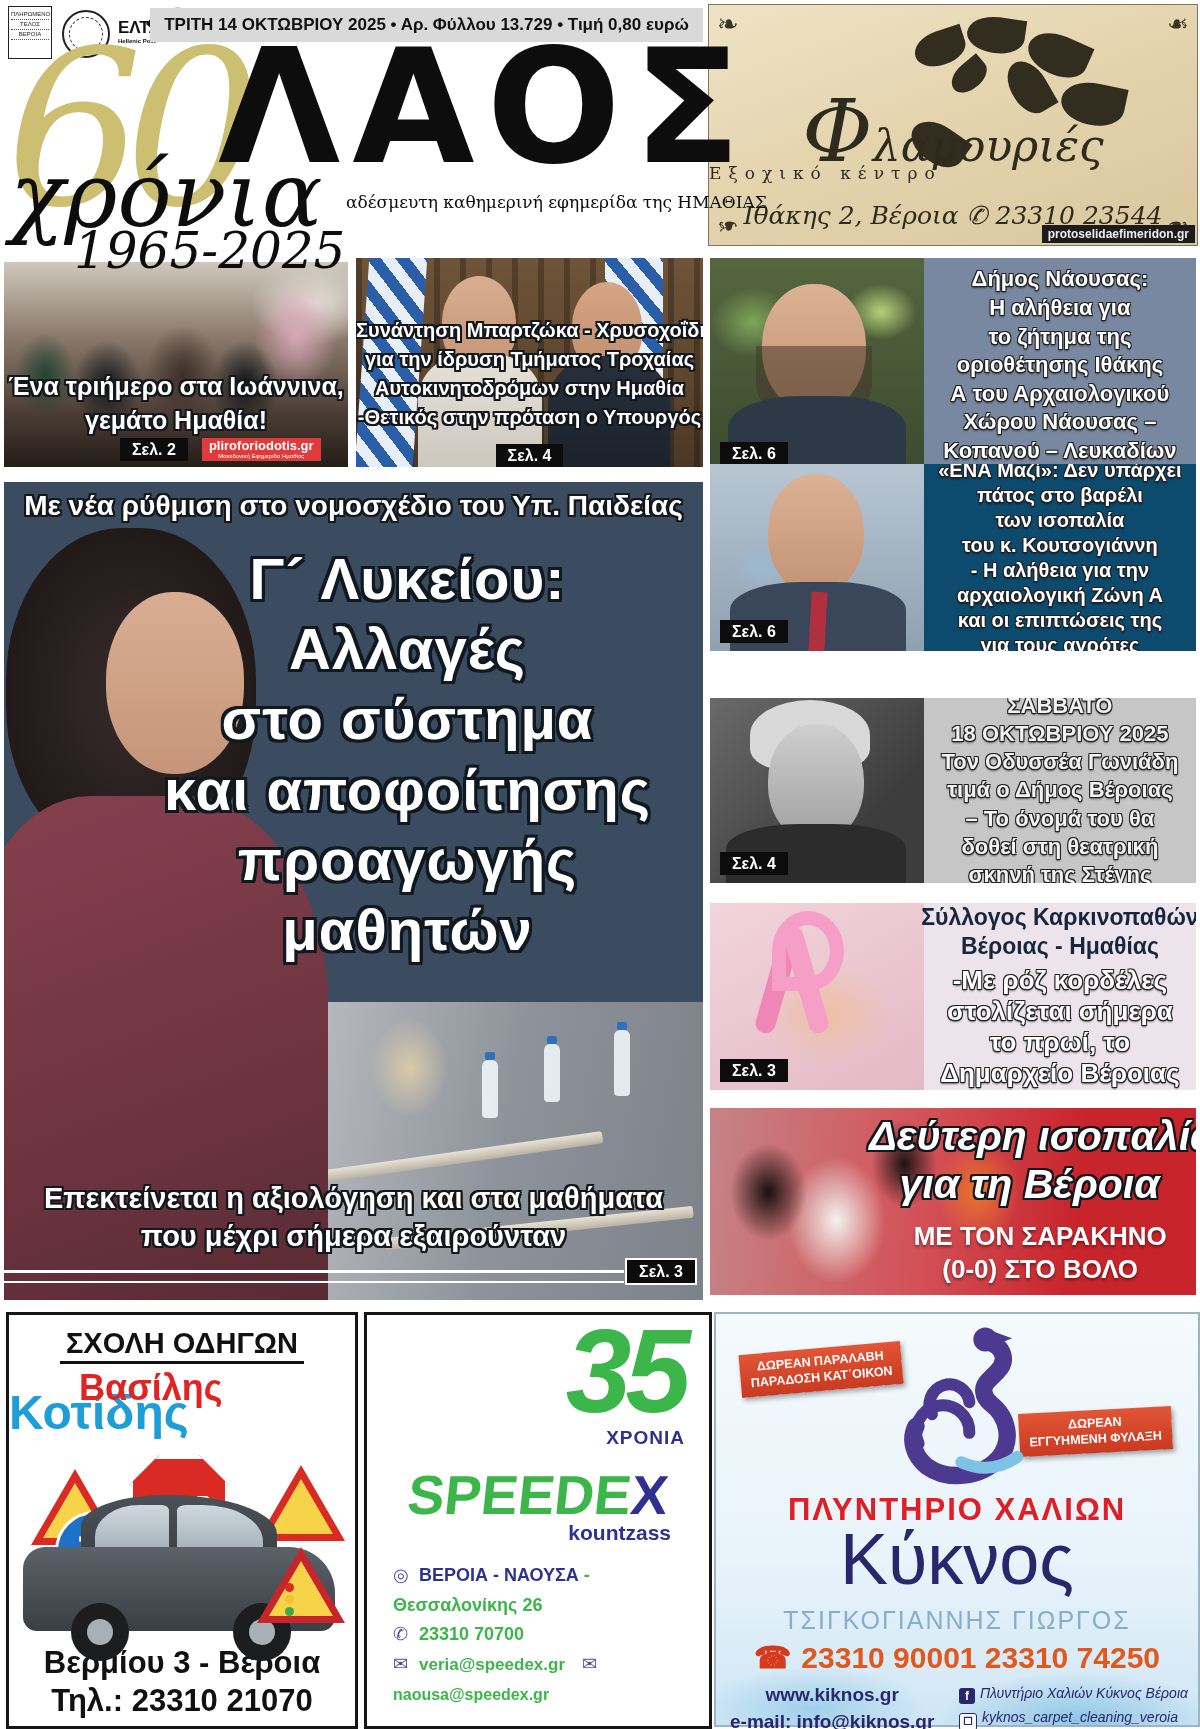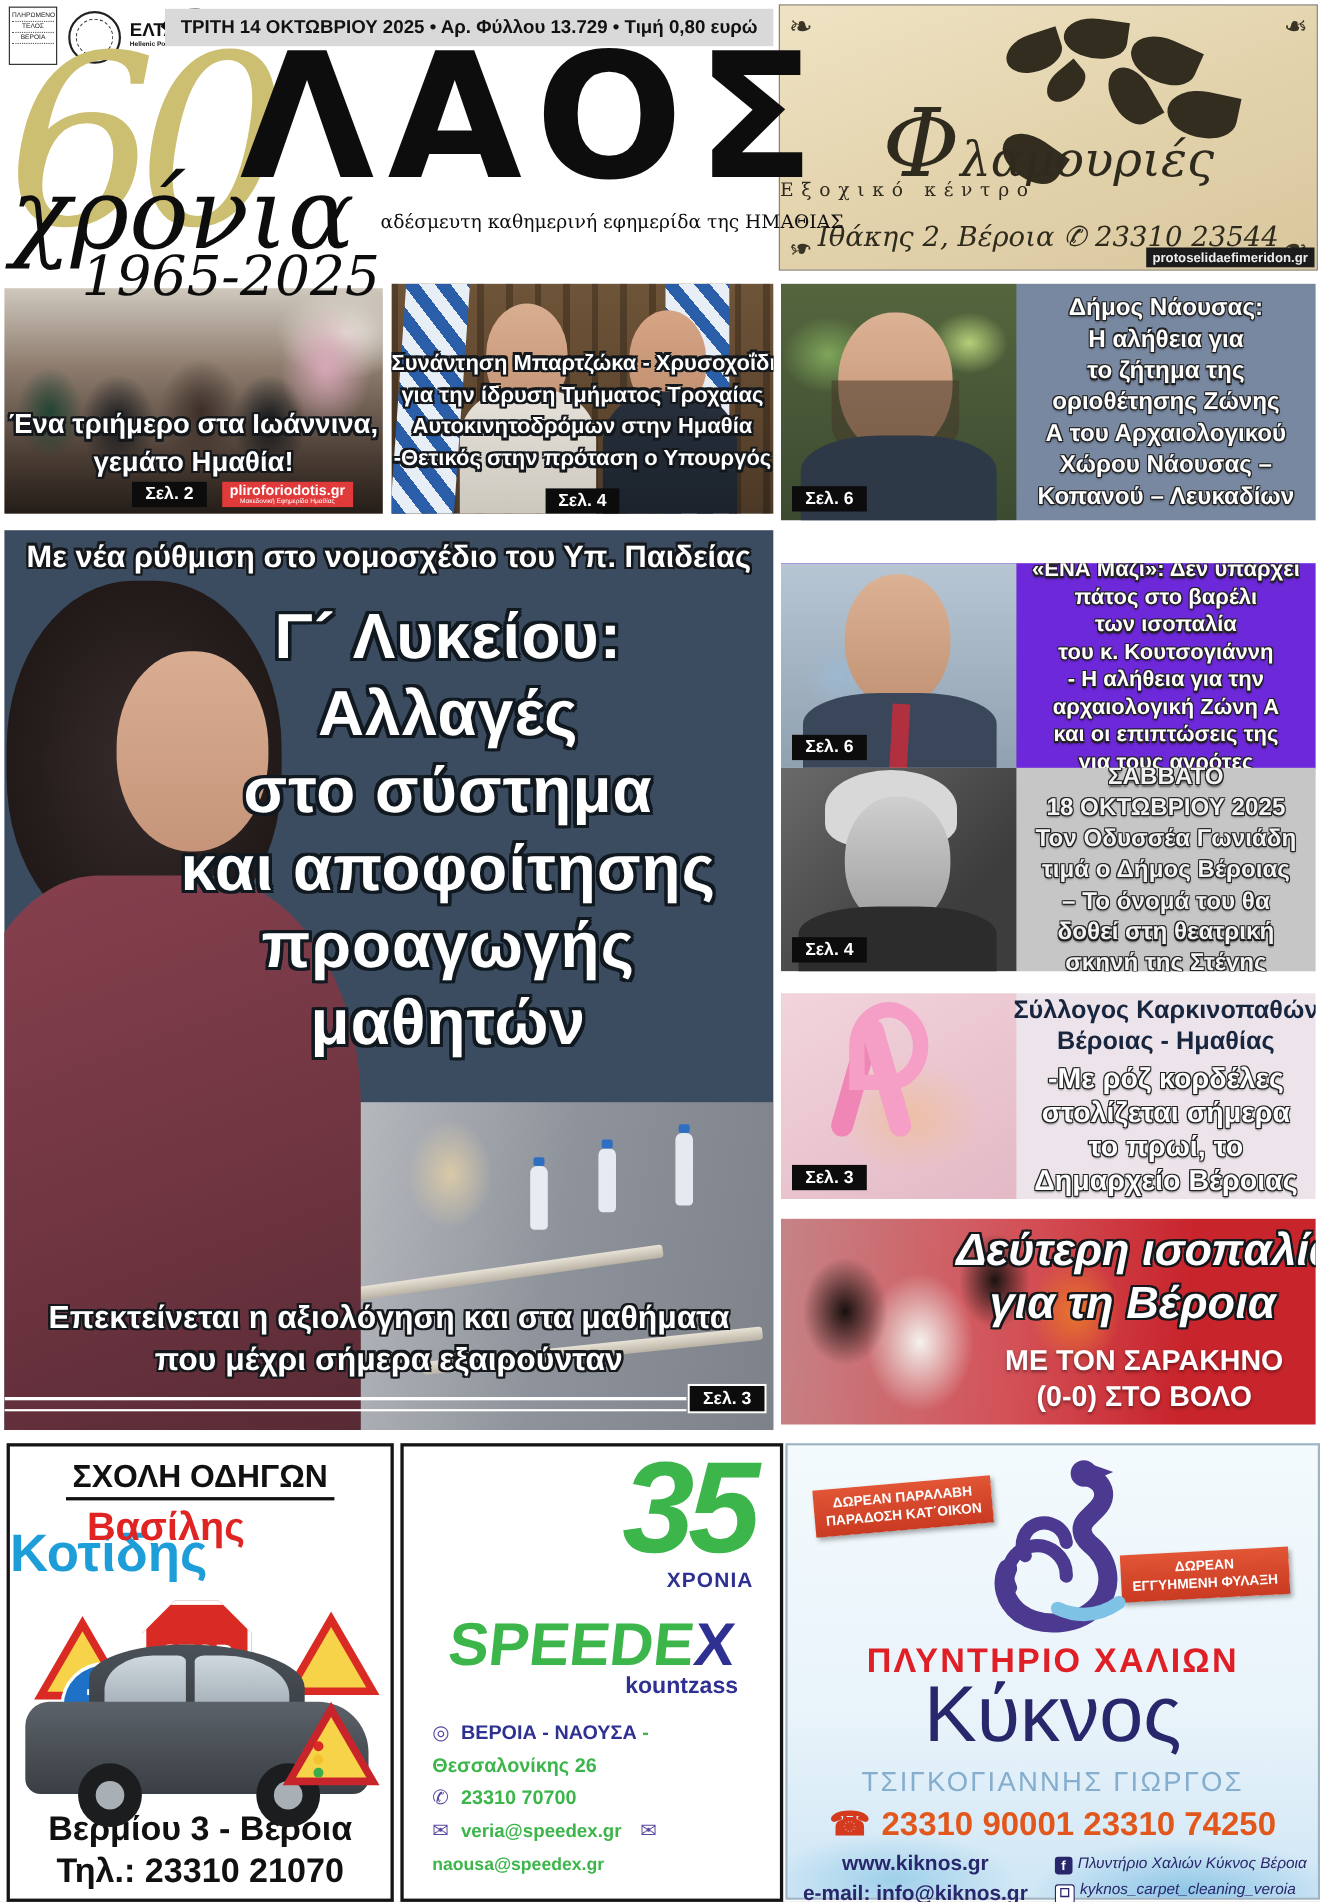--- a/index.html
+++ b/index.html
@@ -234,21 +234,21 @@
     <div class="sb-photo" style="background:radial-gradient(60px 50px at 20% 30%,#7ea65a 0%,rgba(126,166,90,0) 70%),radial-gradient(50px 40px at 80% 25%,#b5d078 0%,rgba(181,208,120,0) 70%),linear-gradient(180deg,#55663e,#3c4a30);">
       <div class="face" style="left:52px;top:26px;width:104px;height:128px;"></div>
       <div class="hairball" style="left:46px;top:88px;width:116px;height:78px;background:rgba(70,55,40,.55);border-radius:0 0 50% 50%;"></div>
       <div class="suit" style="left:18px;top:138px;width:178px;height:80px;"></div>
     </div>
     <div class="sb-text">
       <div class="outl1 lines" style="font-weight:bold;font-size:22px;line-height:1.3;">
           <div>Δήμος Νάουσας:</div>
           <div>Η αλήθεια για</div>
           <div>το ζήτημα της</div>
-          <div>οριοθέτησης Ζώνης</div>
+          <div>οριοθέτησης Ιθάκης</div>
           <div>Α του Αρχαιολογικού</div>
           <div>Χώρου Νάουσας –</div>
           <div>Κοπανού – Λευκαδίων</div>
         </div>
     </div>
     <span class="pg">Σελ. 6</span>
   </div>
 
   <div class="abs main">
     <div class="kicker outl2">Με νέα ρύθμιση στο νομοσχέδιο του Υπ. Παιδείας</div>
@@ -273,21 +273,21 @@
         <div>μαθητών</div>
       </div>
     <div class="subhead outl2 lines">
         <div>Επεκτείνεται η αξιολόγηση και στα μαθήματα</div>
         <div>που μέχρι σήμερα εξαιρούνταν</div>
       </div>
     <div class="subrule"></div>
     <span class="pg main-pg">Σελ. 3</span>
   </div>
 
-  <div class="abs sb" style="top:512px;height:187px;background:#6d28d9;">
+  <div class="abs sb" style="top:464px;height:187px;background:#0c4a6e;">
     <div class="sb-photo" style="background:radial-gradient(45px 40px at 25% 55%,#9db8d0 0%,rgba(157,184,208,0) 70%),linear-gradient(180deg,#b8c6d4,#8fa0b0);">
       <div class="face" style="left:58px;top:10px;width:96px;height:120px;"></div>
       <div class="suit" style="left:20px;top:118px;width:176px;height:70px;background:#3a465a;"></div>
       <div style="position:absolute;left:100px;top:128px;width:16px;height:60px;background:#b03040;transform:rotate(3deg);"></div>
     </div>
     <div class="sb-text">
       <div class="outl1 lines" style="font-weight:bold;font-size:20px;line-height:1.25;">
           <div>«ΕΝΑ Μαζί»: Δεν υπάρχει</div>
           <div>πάτος στο βαρέλι</div>
           <div>των ισοπαλία</div>

